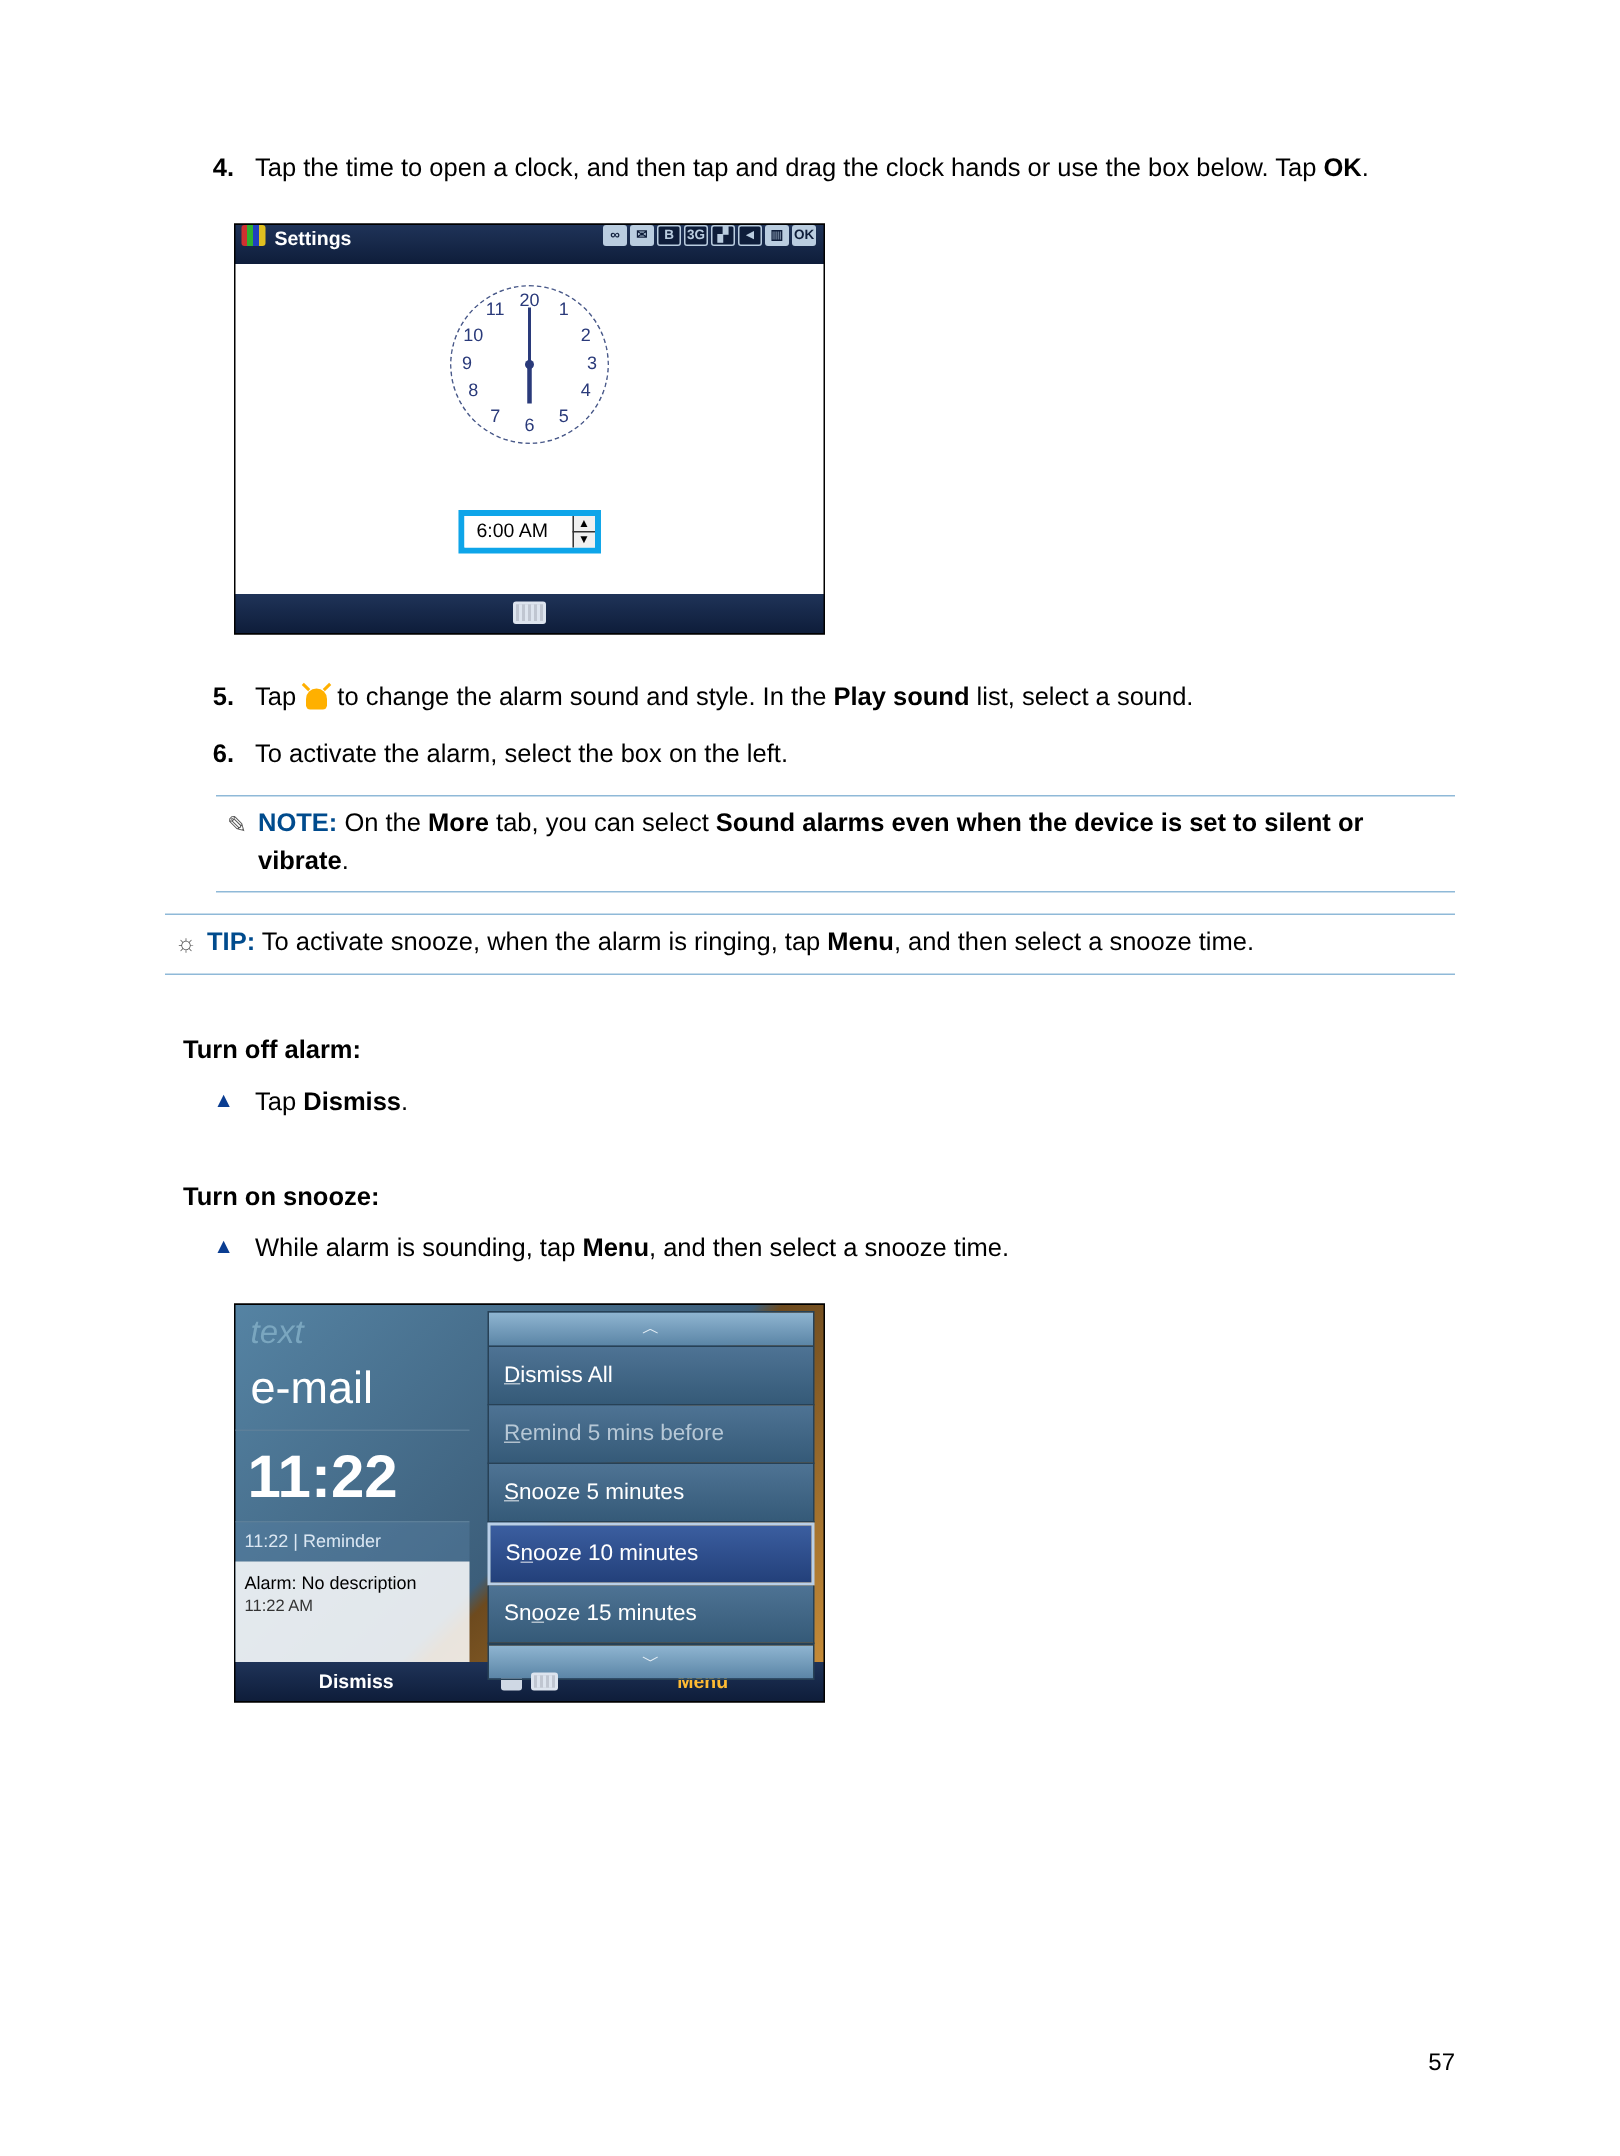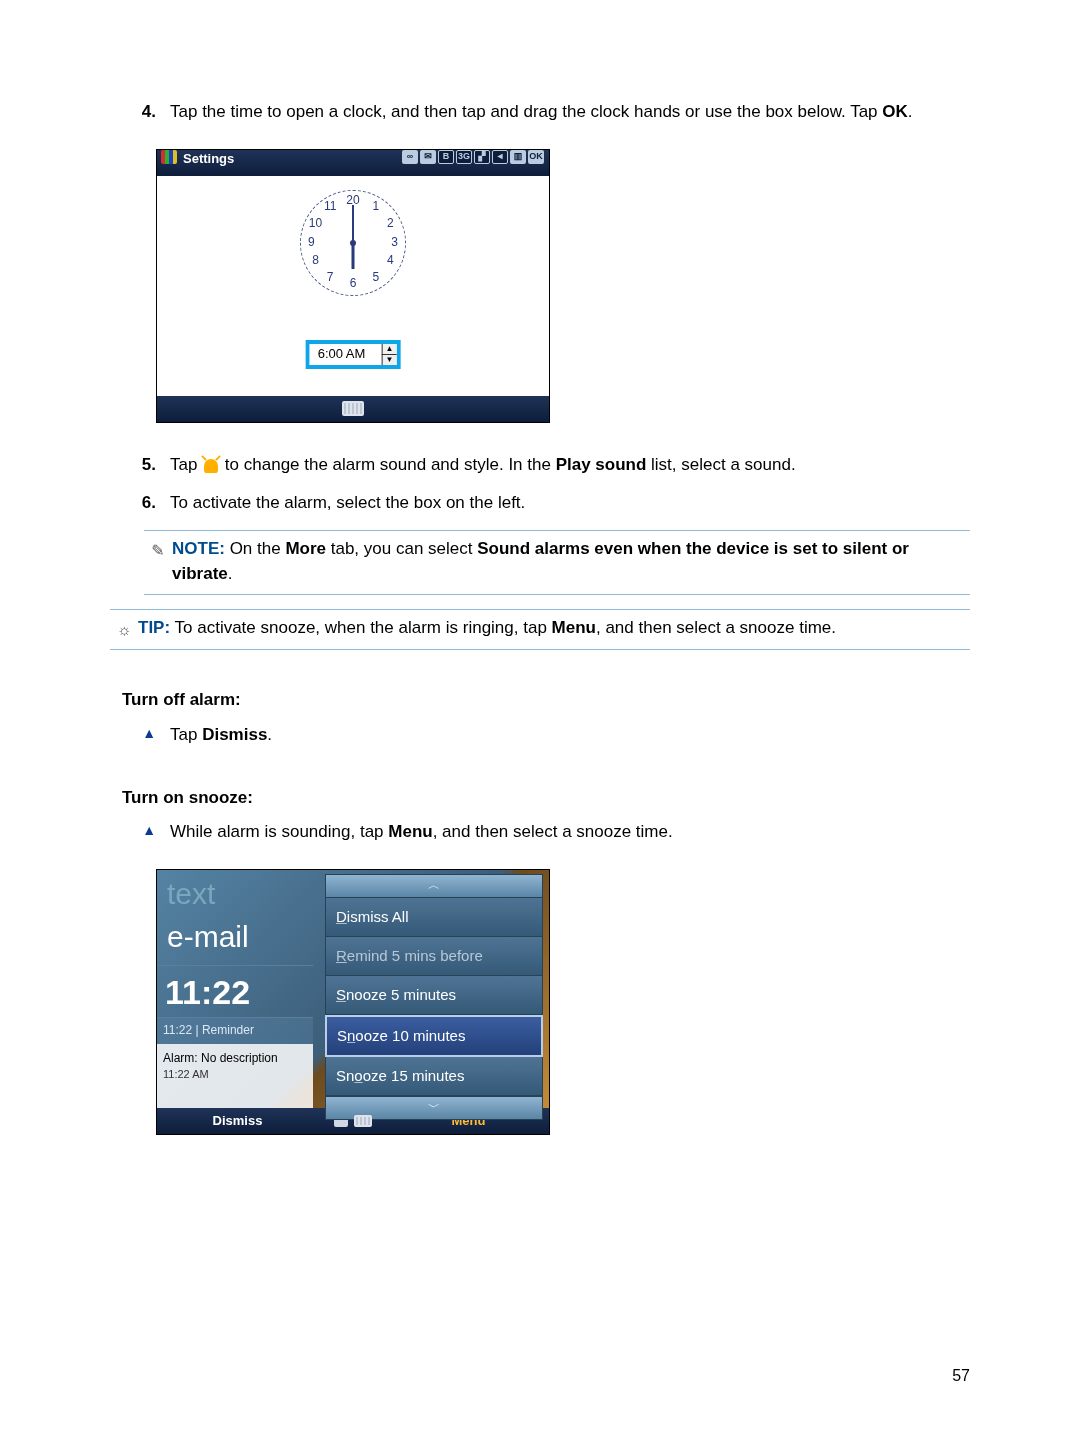--- a/index.html
+++ b/index.html
@@ -41,23 +41,23 @@
   .kbdicon{width:22px;height:15px;background:#dde4ee;border-radius:2px;position:relative}
   .kbdicon::before{content:"";position:absolute;inset:2px;background:repeating-linear-gradient(90deg,#223 0 2px,#dde4ee 2px 4px),repeating-linear-gradient(#223 0 2px,#dde4ee 2px 4px);opacity:.15}
   .inline-icon{display:inline-flex;vertical-align:-3px;width:18px;height:18px;align-items:center;justify-content:center}
   .bell{width:14px;height:14px;background:#ffb000;border-radius:50% 50% 20% 20%;position:relative}
   .bell::before{content:"";position:absolute;left:-3px;top:-2px;width:6px;height:2px;background:#ffb000;transform:rotate(45deg)}
   .bell::after{content:"";position:absolute;right:-3px;top:-2px;width:6px;height:2px;background:#ffb000;transform:rotate(-45deg)}
   
   .dev2{width:392px;border:1px solid #000;background:#000;font-family:Tahoma,Arial,sans-serif}
   .d2body{display:flex;height:238px;background:linear-gradient(135deg,#5583a3,#3c5e7a 55%,#6d4a1e 58%,#c58b38)}
   .leftcol{flex:0 0 156px;display:flex;flex-direction:column}
-  .leftcol .txt{color:#7aa6bf;font-size:30px;padding:2px 0 0 10px;}
+  .leftcol .txt{color:#7aa6bf;font-size:22px;padding:2px 0 0 10px;font-style:italic}
   .leftcol .email{color:#fff;font-size:30px;padding:0 10px 6px;border-bottom:1px solid #5c7f99}
-  .leftcol .bigtime{color:#fff;font-size:34px;font-weight:bold;padding:2px 8px 0;border-bottom:1px solid #5c7f99}
+  .leftcol .bigtime{color:#fff;font-size:40px;font-weight:bold;padding:2px 8px 0;border-bottom:1px solid #5c7f99}
   .leftcol .rem{background:rgba(90,130,165,.4);color:#dbe7f3;font-size:12px;padding:4px 6px}
   .leftcol .alm{background:rgba(255,255,255,.85);color:#000;padding:6px;flex:1}
   .leftcol .alm .t1{font-weight:normal;font-size:12px}
   .leftcol .alm .t2{font-size:11px;color:#333}
   .rightcol{flex:1;position:relative}
   .menu{position:absolute;right:6px;top:4px;bottom:4px;width:218px}
   .menu .scroll{height:22px;background:linear-gradient(#8fb5d1,#5b85a6);display:flex;align-items:center;justify-content:center;color:#e8f1f8;font-size:12px;border:1px solid #274156}
   .menu .item{height:38px;border:1px solid #274156;border-top:none;display:flex;align-items:center;padding:0 10px;color:#fff;font-size:15px;background:linear-gradient(#4e7394,#355a78)}
   .menu .item.disabled{color:#b7c8d6}
   .menu .item.sel{background:linear-gradient(#3b5ea0,#23407a);border:2px solid #b9cfe7}

